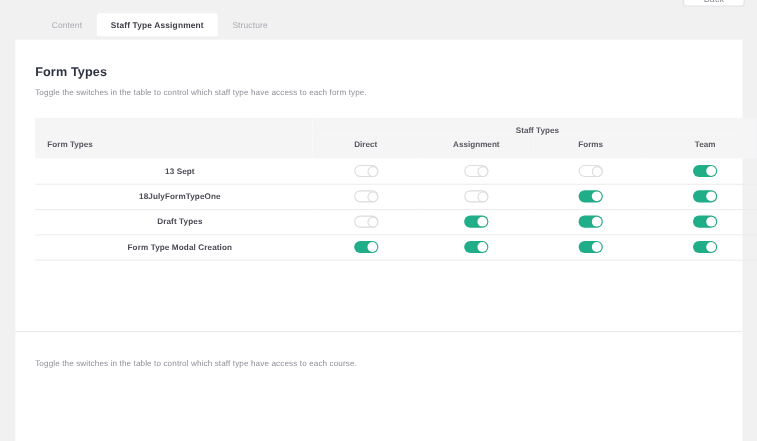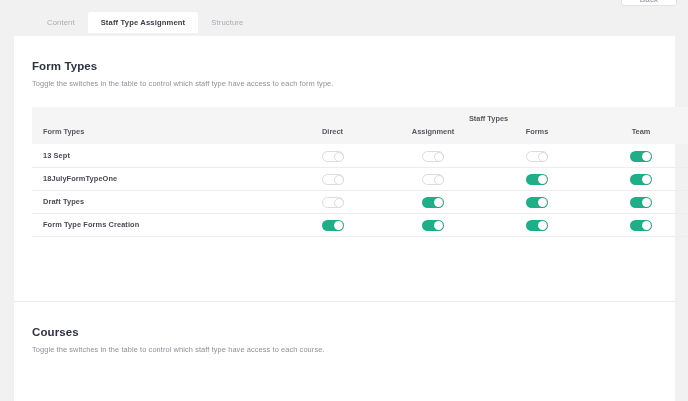--- a/index.html
+++ b/index.html
@@ -81,21 +81,21 @@
     font-size: 7.4px; font-weight: bold; color: #585862;
     text-align: center; padding: 4px 0 8px 0 !important;
     background: #f5f5f6;
     margin-top: 40px;
   }
 
   .tbody-row { border-bottom: 1px solid #ededee; }
   .tbody-row td { padding: 0; height: 23px; vertical-align: middle; }
   .td-label {
     font-size: 7.4px; font-weight: bold; color: #4a4a55;
-    padding-left: 11px !important; text-align: left;
+    padding-left: 11px !important; text-align: center;
     letter-spacing: .1px;
   }
   .td-toggle { text-align: center; }
 
   
   .switch {
     display: inline-block; position: relative;
     width: 22px; height: 11px; border-radius: 6px;
     vertical-align: middle;
   }
@@ -188,34 +188,33 @@
                 <td class="td-toggle"><span class="switch on" role="switch" aria-checked="true"><span class="knob"></span></span></td>
               </tr>
               <tr class="tbody-row">
                 <td class="td-label">Draft Types</td>
                 <td class="td-toggle"><span class="switch off" role="switch" aria-checked="false"><span class="knob"></span></span></td>
                 <td class="td-toggle"><span class="switch on" role="switch" aria-checked="true"><span class="knob"></span></span></td>
                 <td class="td-toggle"><span class="switch on" role="switch" aria-checked="true"><span class="knob"></span></span></td>
                 <td class="td-toggle"><span class="switch on" role="switch" aria-checked="true"><span class="knob"></span></span></td>
               </tr>
               <tr class="tbody-row">
-                <td class="td-label">Form Type Forms Creation</td>
+                <td class="td-label">Form Type Modal Creation</td>
                 <td class="td-toggle"><span class="switch on" role="switch" aria-checked="true"><span class="knob"></span></span></td>
                 <td class="td-toggle"><span class="switch on" role="switch" aria-checked="true"><span class="knob"></span></span></td>
                 <td class="td-toggle"><span class="switch on" role="switch" aria-checked="true"><span class="knob"></span></span></td>
                 <td class="td-toggle"><span class="switch on" role="switch" aria-checked="true"><span class="knob"></span></span></td>
               </tr>
             </tbody>
         </table>
       </div>
     </div>
 
     <div class="sect-divider"></div>
 
     <div class="section">
       <div class="section-head">
-        <div class="section-title">Courses</div>
         <div class="section-sub">Toggle the switches in the table to control which staff type have access to each course.</div>
       </div>
     </div>
 
   </div>
 </div>
 
 </body></html>

